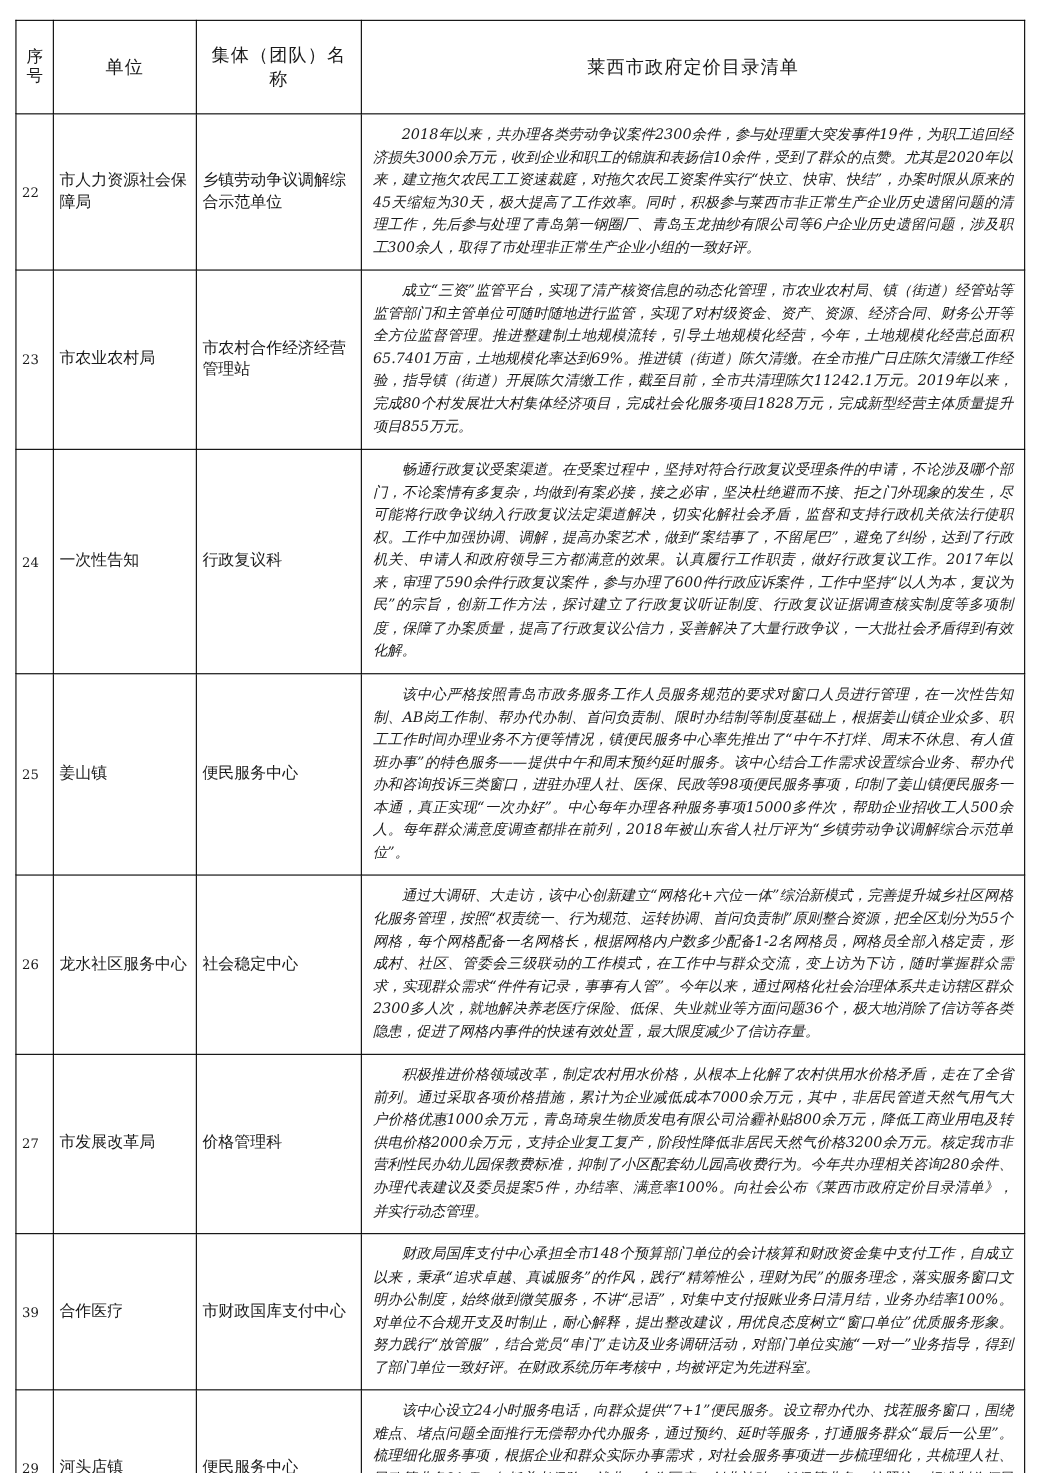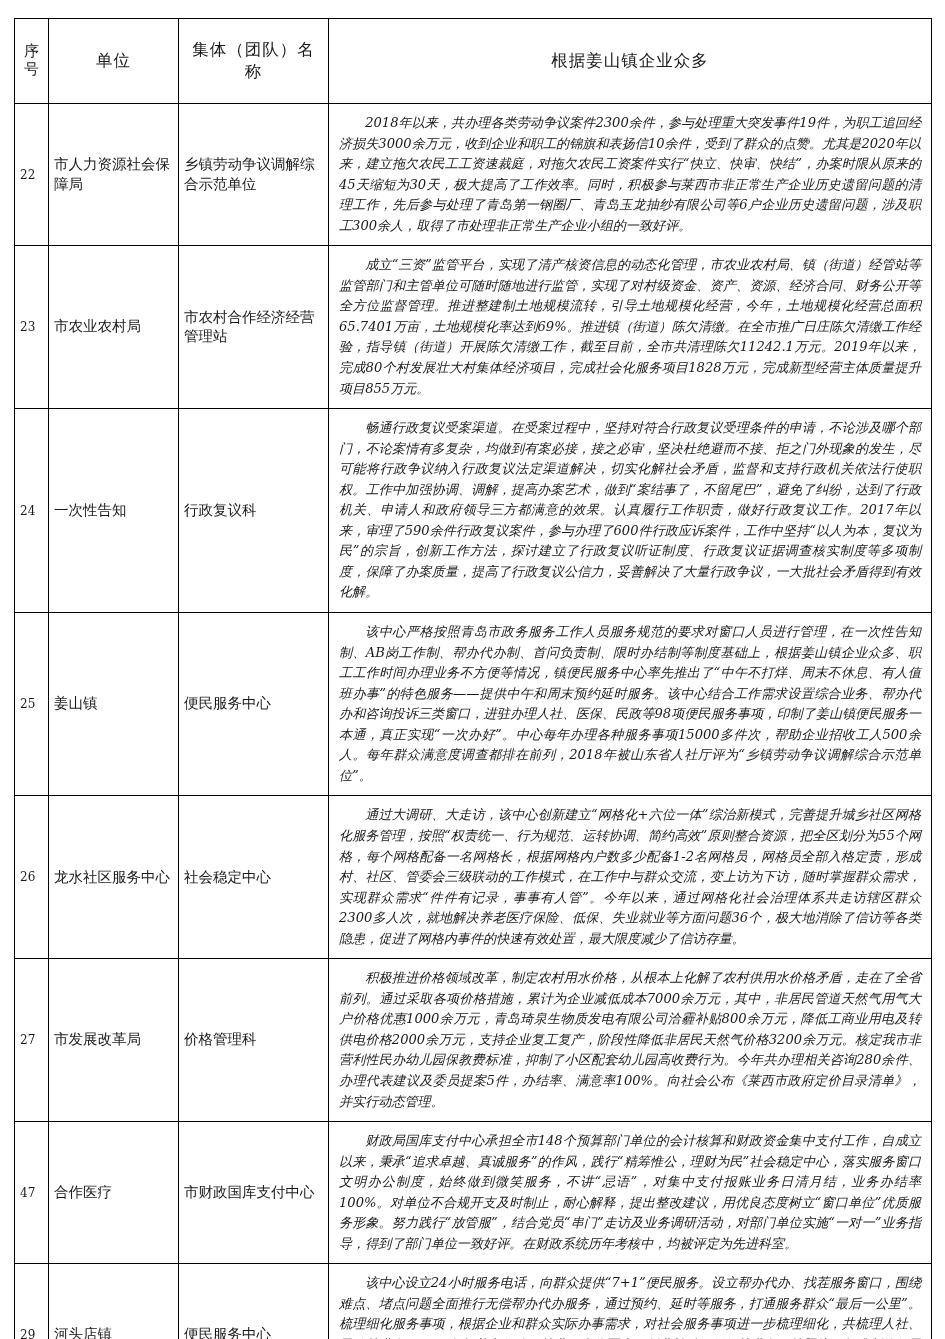--- a/index.html
+++ b/index.html
@@ -93,21 +93,21 @@
       <col class="c-deeds">
     </colgroup>
     <thead>
       <tr>
         <th class="h-seq">
           <span class="ch">序</span>
           <span class="ch">号</span>
         </th>
         <th class="h-unit">单位</th>
         <th class="h-team">集体（团队）名称</th>
-        <th class="h-deeds">根据姜山镇企业众多</th>
+        <th class="h-deeds">莱西市政府定价目录清单</th>
       </tr>
     </thead>
     <tbody>
         <tr>
           <td class="seq">22</td>
           <td class="unit">市人力资源社会保障局</td>
           <td class="team">乡镇劳动争议调解综合示范单位</td>
           <td class="deeds">
             <p>2018年以来，共办理各类劳动争议案件2300余件，参与处理重大突发事件19件，为职工追回经济损失3000余万元，收到企业和职工的锦旗和表扬信10余件，受到了群众的点赞。尤其是2020年以来，建立拖欠农民工工资速裁庭，对拖欠农民工资案件实行“快立、快审、快结”，办案时限从原来的45天缩短为30天，极大提高了工作效率。同时，积极参与莱西市非正常生产企业历史遗留问题的清理工作，先后参与处理了青岛第一钢圈厂、青岛玉龙抽纱有限公司等6户企业历史遗留问题，涉及职工300余人，取得了市处理非正常生产企业小组的一致好评。</p>
           </td>
@@ -134,37 +134,37 @@
           <td class="team">便民服务中心</td>
           <td class="deeds">
             <p>该中心严格按照青岛市政务服务工作人员服务规范的要求对窗口人员进行管理，在一次性告知制、AB岗工作制、帮办代办制、首问负责制、限时办结制等制度基础上，根据姜山镇企业众多、职工工作时间办理业务不方便等情况，镇便民服务中心率先推出了“中午不打烊、周末不休息、有人值班办事”的特色服务——提供中午和周末预约延时服务。该中心结合工作需求设置综合业务、帮办代办和咨询投诉三类窗口，进驻办理人社、医保、民政等98项便民服务事项，印制了姜山镇便民服务一本通，真正实现“一次办好”。中心每年办理各种服务事项15000多件次，帮助企业招收工人500余人。每年群众满意度调查都排在前列，2018年被山东省人社厅评为“乡镇劳动争议调解综合示范单位”。</p>
           </td>
         </tr>
         <tr>
           <td class="seq">26</td>
           <td class="unit">龙水社区服务中心</td>
           <td class="team">社会稳定中心</td>
           <td class="deeds">
-            <p>通过大调研、大走访，该中心创新建立“网格化+六位一体”综治新模式，完善提升城乡社区网格化服务管理，按照“权责统一、行为规范、运转协调、简约高效”原则整合资源，把全区划分为55个网格，每个网格配备一名网格长，根据网格内户数多少配备1-2名网格员，网格员全部入格定责，形成村、社区、管委会三级联动的工作模式，在工作中与群众交流，变上访为下访，随时掌握群众需求，实现群众需求“件件有记录，事事有人管”。今年以来，通过网格化社会治理体系共走访辖区群众2300多人次，就地解决养老医疗保险、低保、失业就业等方面问题36个，极大地消除了信访等各类隐患，促进了网格内事件的快速有效处置，最大限度减少了信访存量。</p>
+            <p>通过大调研、大走访，该中心创新建立“网格化+六位一体”综治新模式，完善提升城乡社区网格化服务管理，按照“权责统一、行为规范、运转协调、首问负责制”原则整合资源，把全区划分为55个网格，每个网格配备一名网格长，根据网格内户数多少配备1-2名网格员，网格员全部入格定责，形成村、社区、管委会三级联动的工作模式，在工作中与群众交流，变上访为下访，随时掌握群众需求，实现群众需求“件件有记录，事事有人管”。今年以来，通过网格化社会治理体系共走访辖区群众2300多人次，就地解决养老医疗保险、低保、失业就业等方面问题36个，极大地消除了信访等各类隐患，促进了网格内事件的快速有效处置，最大限度减少了信访存量。</p>
           </td>
         </tr>
         <tr>
           <td class="seq">27</td>
           <td class="unit">市发展改革局</td>
           <td class="team">价格管理科</td>
           <td class="deeds">
             <p>积极推进价格领域改革，制定农村用水价格，从根本上化解了农村供用水价格矛盾，走在了全省前列。通过采取各项价格措施，累计为企业减低成本7000余万元，其中，非居民管道天然气用气大户价格优惠1000余万元，青岛琦泉生物质发电有限公司洽霾补贴800余万元，降低工商业用电及转供电价格2000余万元，支持企业复工复产，阶段性降低非居民天然气价格3200余万元。核定我市非营利性民办幼儿园保教费标准，抑制了小区配套幼儿园高收费行为。今年共办理相关咨询280余件、办理代表建议及委员提案5件，办结率、满意率100%。向社会公布《莱西市政府定价目录清单》，并实行动态管理。</p>
           </td>
         </tr>
         <tr>
-          <td class="seq">47</td>
+          <td class="seq">39</td>
           <td class="unit">合作医疗</td>
           <td class="team">市财政国库支付中心</td>
           <td class="deeds">
-            <p>财政局国库支付中心承担全市148个预算部门单位的会计核算和财政资金集中支付工作，自成立以来，秉承“追求卓越、真诚服务”的作风，践行“精筹惟公，理财为民”社会稳定中心，落实服务窗口文明办公制度，始终做到微笑服务，不讲“忌语”，对集中支付报账业务日清月结，业务办结率100%。对单位不合规开支及时制止，耐心解释，提出整改建议，用优良态度树立“窗口单位”优质服务形象。努力践行“放管服”，结合党员“串门”走访及业务调研活动，对部门单位实施“一对一”业务指导，得到了部门单位一致好评。在财政系统历年考核中，均被评定为先进科室。</p>
+            <p>财政局国库支付中心承担全市148个预算部门单位的会计核算和财政资金集中支付工作，自成立以来，秉承“追求卓越、真诚服务”的作风，践行“精筹惟公，理财为民”的服务理念，落实服务窗口文明办公制度，始终做到微笑服务，不讲“忌语”，对集中支付报账业务日清月结，业务办结率100%。对单位不合规开支及时制止，耐心解释，提出整改建议，用优良态度树立“窗口单位”优质服务形象。努力践行“放管服”，结合党员“串门”走访及业务调研活动，对部门单位实施“一对一”业务指导，得到了部门单位一致好评。在财政系统历年考核中，均被评定为先进科室。</p>
           </td>
         </tr>
         <tr>
           <td class="seq">29</td>
           <td class="unit">河头店镇</td>
           <td class="team">便民服务中心</td>
           <td class="deeds">
             <p>该中心设立24小时服务电话，向群众提供“7+1”便民服务。设立帮办代办、找茬服务窗口，围绕难点、堵点问题全面推行无偿帮办代办服务，通过预约、延时等服务，打通服务群众“最后一公里”。梳理细化服务事项，根据企业和群众实际办事需求，对社会服务事项进一步梳理细化，共梳理人社、民政等业务91项，包括养老保险、就业、合作医疗、创业补贴、低保等业务。按照统一标准制作便民服务事项指南，明确办理事项名称、办理条件、承诺时限、联系电话等，并通过宣传手册、村情镇情、公众号等方式让办事群众提前了解办事事宜，切实履行“一次性告知”制度。</p>
           </td>
         </tr>

